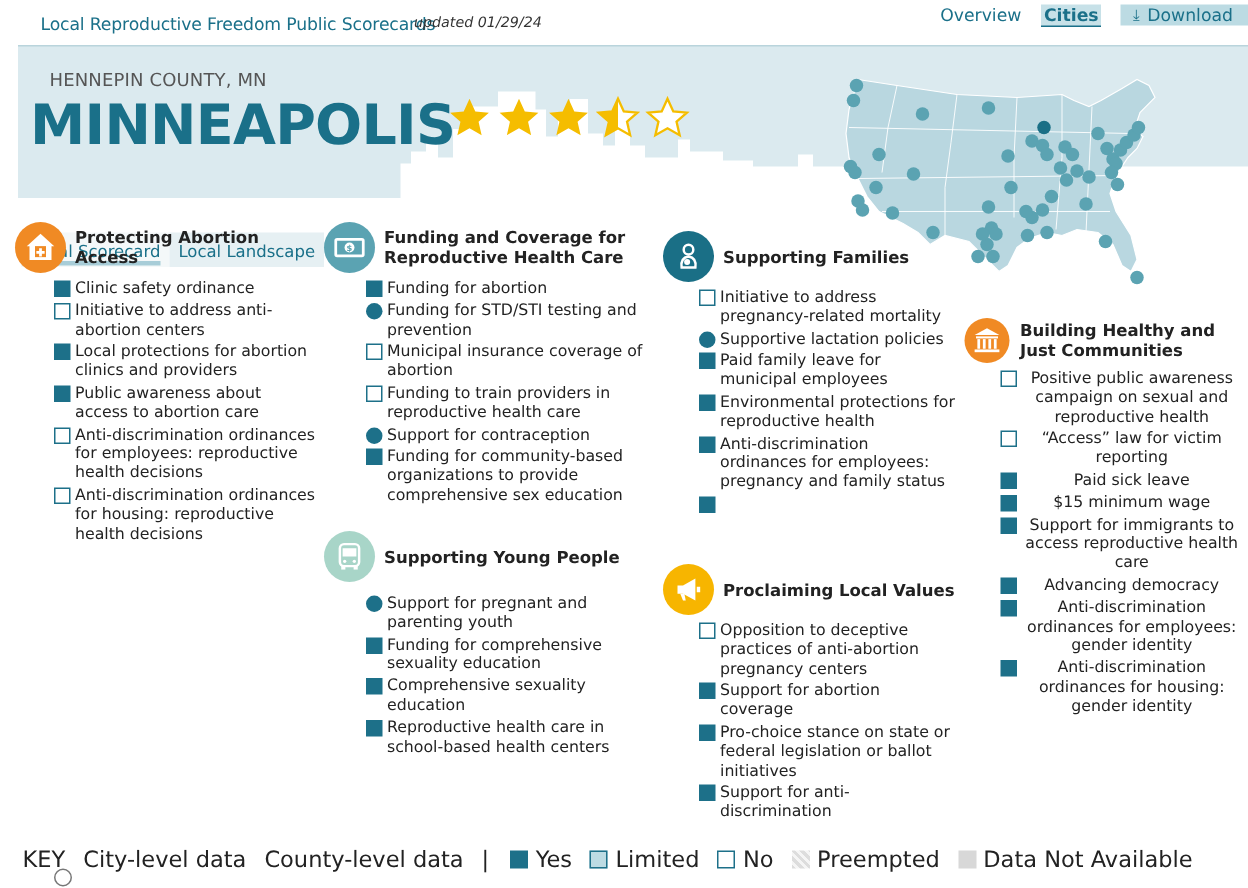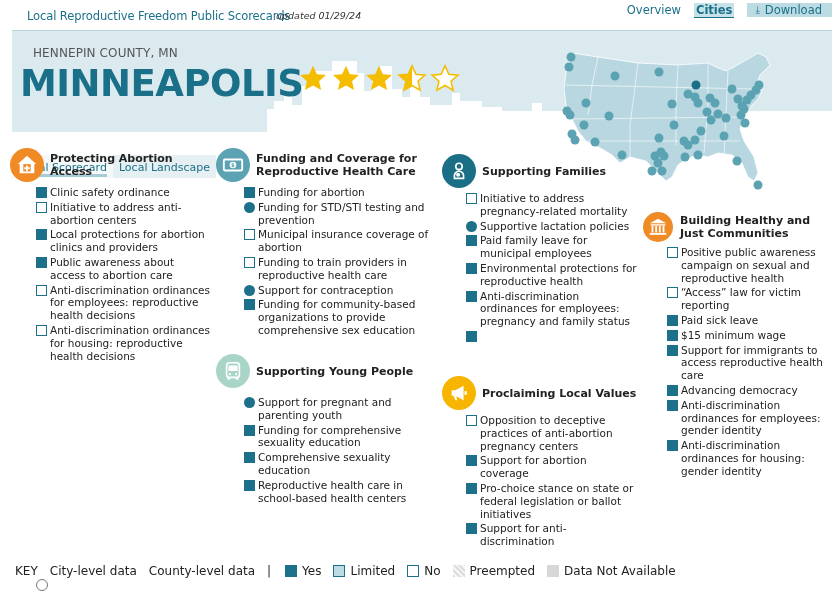--- a/index.html
+++ b/index.html
@@ -76,21 +76,21 @@
     font-size: 10.5px; line-height: 12.8px; color: #222; margin-bottom: 2px;
   }
   .mark { position: absolute; left: 0; top: 1px; width: 11px; height: 11px; }
   .mark.yes { background: #1d7089; }
   .mark.no { border: 1px solid #1d7089; background: #fff; }
   .mark.circle-yes { background: #1d7089; border-radius: 50%; }
 
   
   .key {
     position: absolute; left: 15px; top: 564px; display: flex; 
-    font-size: 12px; color: #222;
+    font-size: 15px; color: #222;
   }
   .key .k { display: flex; align-items: center; margin-right: 12px; }
   .key .sw { width: 12px; height: 12px; margin-right: 5px; display: inline-block; }
   .key .sw.county { border: 1px solid #777; background: #fff; border-radius: 50%; }
   .key .sw.yes { background: #1d7089; }
   .key .sw.limited { background: #bcdbe3; border: 1px solid #1d7089; }
   .key .sw.no { border: 1px solid #1d7089; background: #fff; }
   .key .sw.pre { background: repeating-linear-gradient(45deg, #ddd 0 2px, #f5f5f5 2px 4px); }
   .key .sw.na { background: #d8d8d8; }
   .key .sep { margin-right: 14px; }
@@ -331,21 +331,21 @@
           <rect x="4" y="9" width="16" height="1.5" fill="#fff"></rect>
           <rect x="5" y="11" width="2" height="7" fill="#fff"></rect>
           <rect x="9" y="11" width="2" height="7" fill="#fff"></rect>
           <rect x="13" y="11" width="2" height="7" fill="#fff"></rect>
           <rect x="17" y="11" width="2" height="7" fill="#fff"></rect>
           <rect x="3" y="18.5" width="18" height="2" fill="#fff"></rect>
         </svg>
     </div>
     <div class="sec-title" style="margin-left:7px;">Building Healthy and Just Communities</div>
   </div>
-  <ul class="items" style="margin-left:24px; margin-top:2px;">
+  <ul class="items" style="margin-left:24px; margin-top:2px;text-align:center;">
     <li class="item"><span class="mark no"></span><span>Positive public awareness campaign on sexual and reproductive health</span></li>
     <li class="item"><span class="mark no"></span><span>“Access” law for victim reporting</span></li>
     <li class="item"><span class="mark yes"></span><span>Paid sick leave</span></li>
     <li class="item"><span class="mark yes"></span><span>$15 minimum wage</span></li>
     <li class="item"><span class="mark yes"></span><span>Support for immigrants to access reproductive health care</span></li>
     <li class="item"><span class="mark yes"></span><span>Advancing democracy</span></li>
     <li class="item"><span class="mark yes"></span><span>Anti-discrimination ordinances for employees: gender identity</span></li>
     <li class="item"><span class="mark yes"></span><span>Anti-discrimination ordinances for housing: gender identity</span></li>
   </ul>
 </div>

